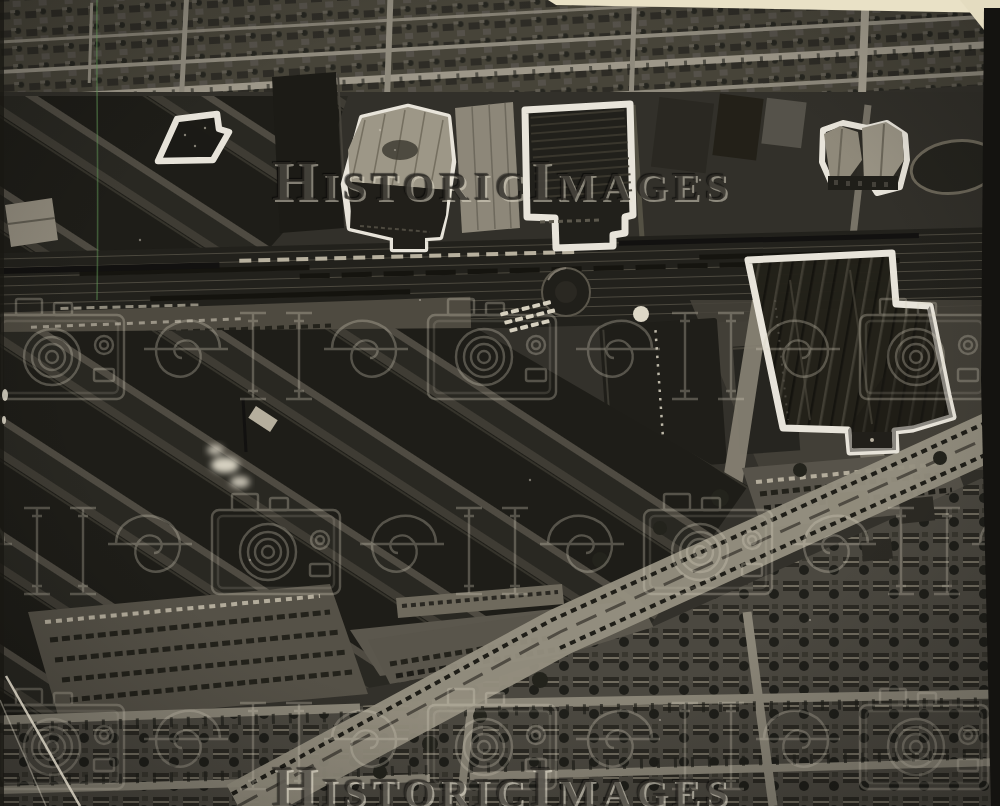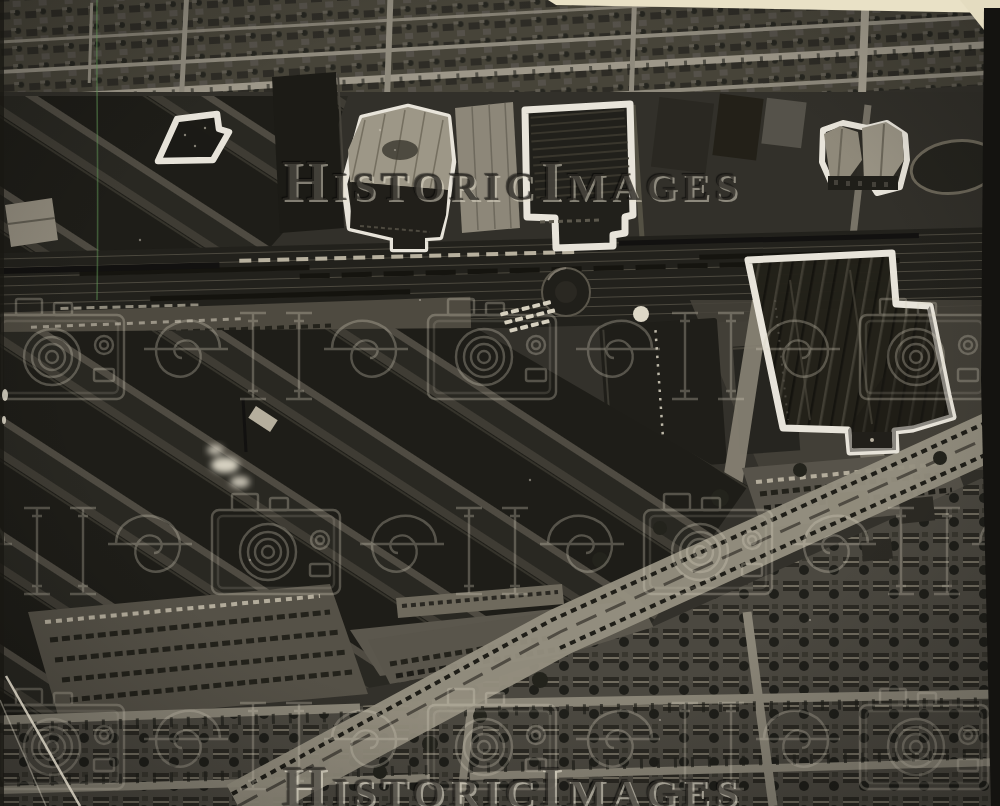--- a/index.html
+++ b/index.html
@@ -2,21 +2,21 @@
 <html><head>
 <meta charset="utf-8">
 <style>
   html,body{margin:0;padding:0;background:#111;}
   .photo{
     position:relative;width:1000px;height:806px;overflow:hidden;
     background:#33312b;font-family:"Liberation Serif", serif;
   }
   .photo svg{position:absolute;inset:0;display:block;}
   .wm{
-    position:absolute;left:272px;width:480px;text-align:center;
+    position:absolute;left:272px;width:480px;
     font-family:"Liberation Serif", serif;
     font-variant:small-caps;font-weight:bold;font-size:58px;letter-spacing:5px;
     white-space:nowrap;pointer-events:none;user-select:none;line-height:1;
   }
   .wm-top{
     top:152px;
     color:rgba(46,43,38,0.74);
     text-shadow:2px 2px 0 rgba(232,226,208,0.5), -1px -1px 1px rgba(0,0,0,0.55);
   }
   .wm-bottom{

